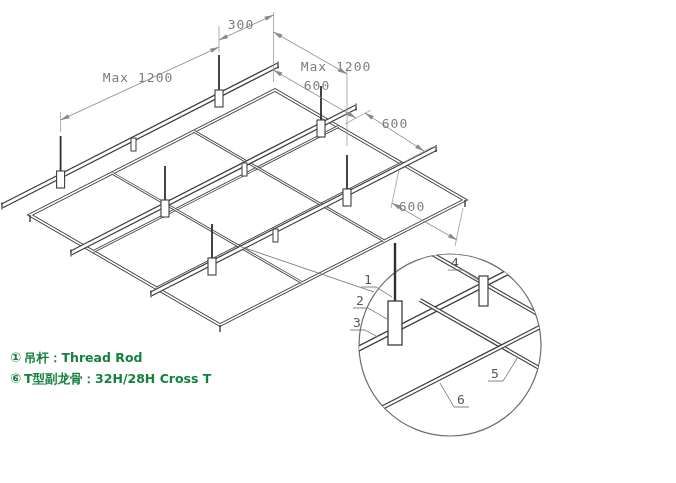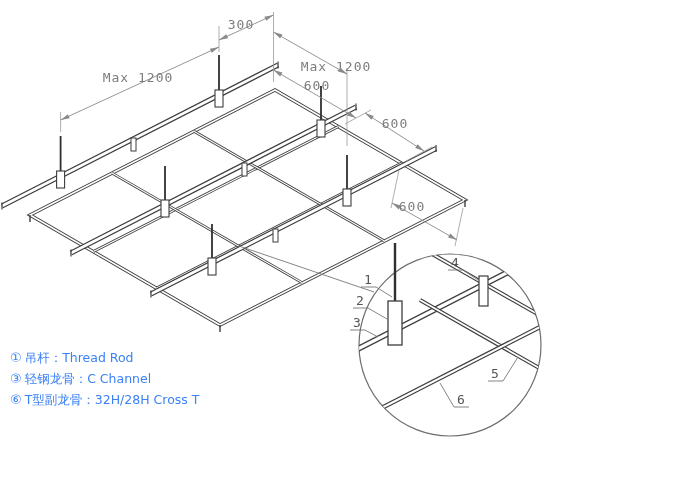--- a/index.html
+++ b/index.html
@@ -1,20 +1,20 @@
 <!DOCTYPE html>
 <html><head>
 <meta charset="utf-8">
 <style>
   html,body{margin:0;padding:0;background:#fff;width:676px;height:483px;overflow:hidden;}
   .stage{position:relative;width:676px;height:483px;font-family:"DejaVu Sans",sans-serif;}
   svg{position:absolute;left:0;top:0;}
   .dimtxt{font-family:"DejaVu Sans Mono",monospace;font-size:13px;fill:#7d7d7d;letter-spacing:1px;}
   .callout{font-family:"DejaVu Sans Mono",monospace;font-size:13px;fill:#555;}
-  .legend{position:absolute;left:10px;top:348px;color:#3b82f6;font-size:12.5px;line-height:20.8px;white-space:nowrap;}
+  .legend{position:absolute;left:10px;top:348px;color:#15803d;font-size:12.5px;line-height:20.8px;white-space:nowrap;font-weight:bold;}
   .legend .num{margin-right:3px;font-size:13px;}
   .dark{stroke:#3d3d3d;fill:none;}
   .white{stroke:#ffffff;fill:none;}
   .dim{stroke:#8a8a8a;stroke-width:0.9;fill:none;}
   .ext{stroke:#9a9a9a;stroke-width:0.8;fill:none;}
   .lead{stroke:#777;stroke-width:0.9;fill:none;}
 </style>
 </head>
 <body>
 
@@ -176,16 +176,15 @@
           <line class="lead" x1="503" y1="381" x2="518" y2="357"></line>
       <text class="callout" x="461" y="404" text-anchor="middle">6</text>
       <line class="lead" x1="454" y1="407" x2="469" y2="407"></line>
           <line class="lead" x1="454" y1="407" x2="440" y2="383"></line>
     </g>
   </g>
 </svg>
 
 <div class="legend">
   <div class="lg"><span class="num">①</span><span>吊杆：Thread Rod</span></div>
-  <div class="lg"><span class="num">③</span><span>轻钢龙骨：C Channel</span></div>
   <div class="lg"><span class="num">⑥</span><span>T型副龙骨：32H/28H Cross T</span></div>
 </div>
 </div>
 
 </body></html>

